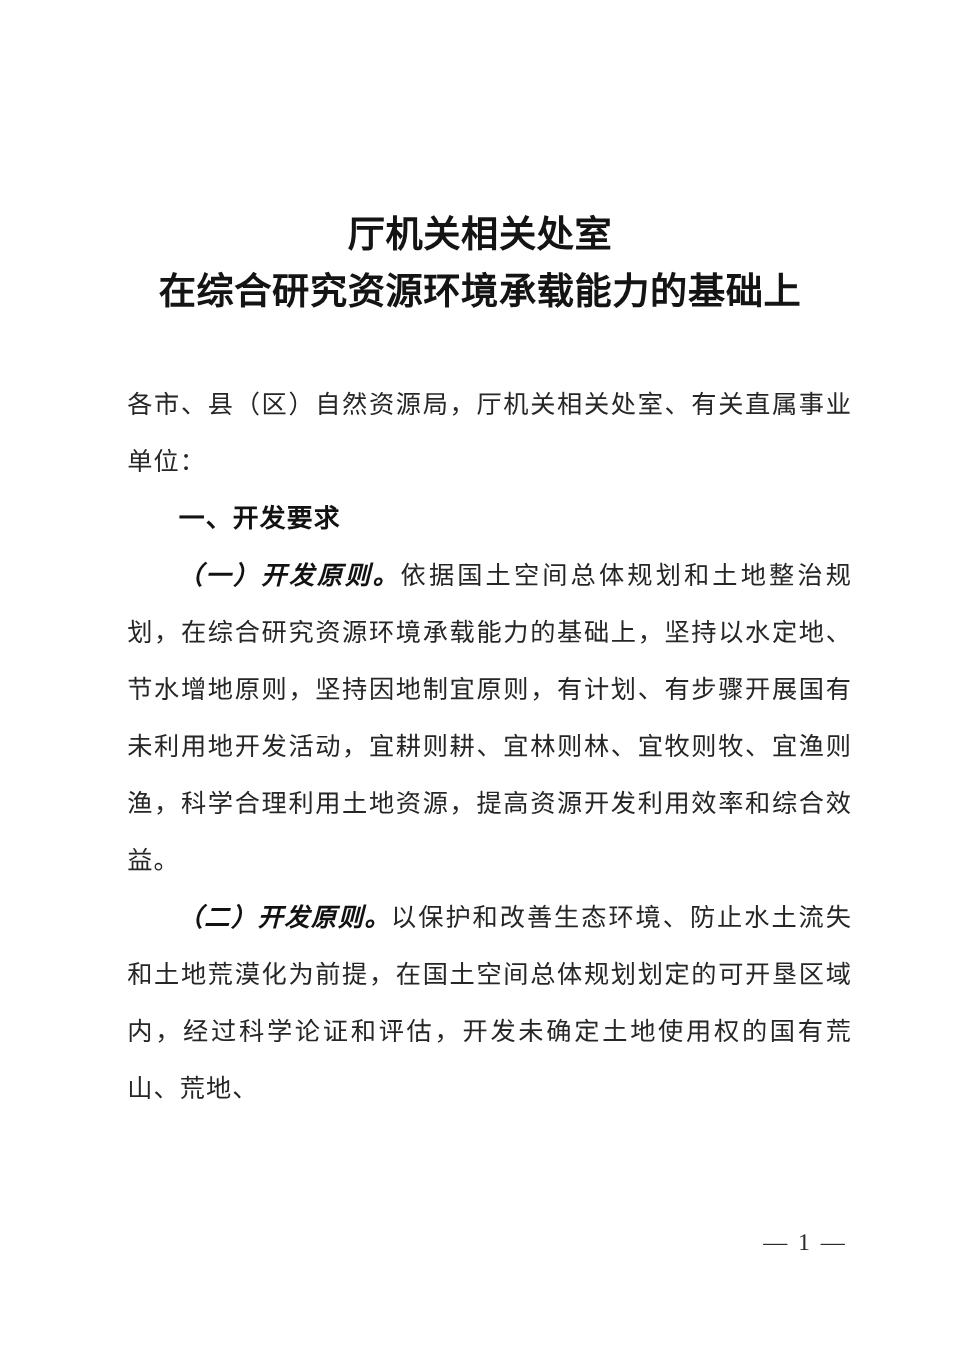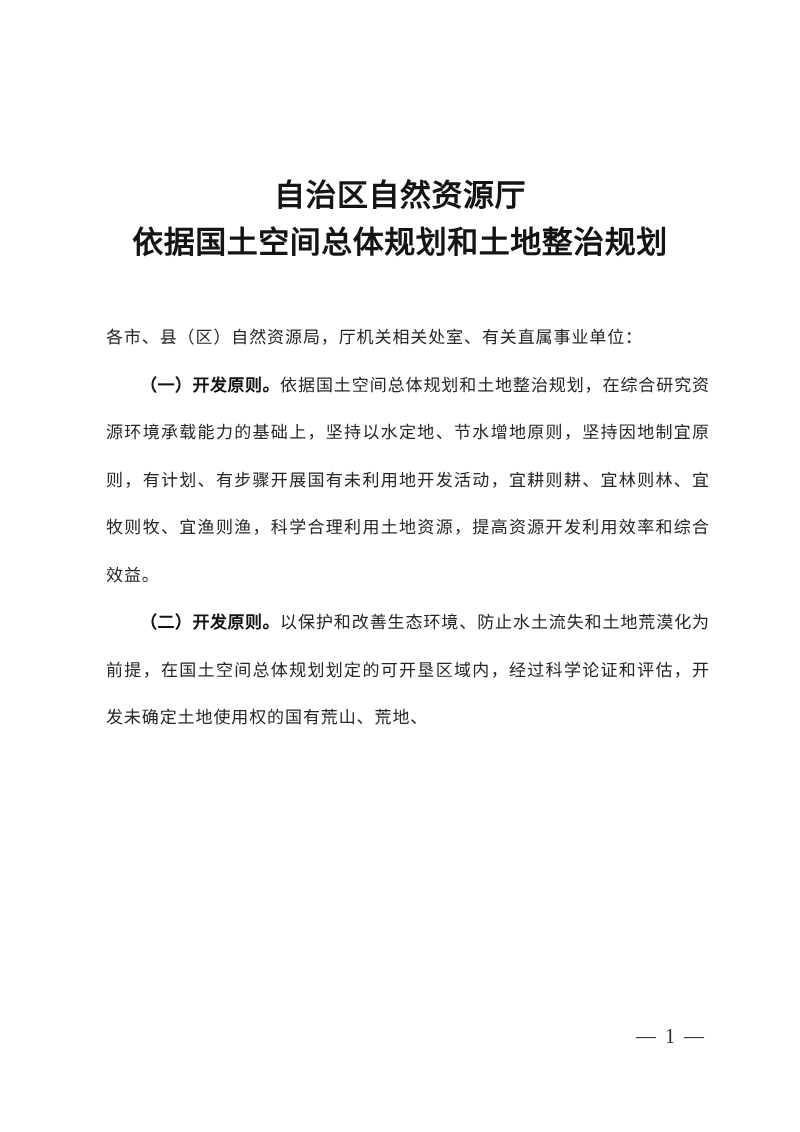--- a/index.html
+++ b/index.html
@@ -46,21 +46,21 @@
   
   .body-block {
     position: absolute;
     left: 106px;
     top: 314px;
     width: 604px;
   }
 
   .para {
     margin: 0;
-    font-size: 17px;
+    font-size: 21px;
     line-height: 47.5px;
     text-align: justify;
     text-justify: inter-character;
     color: #262626;
     letter-spacing: 0.9px;
     font-family: "Liberation Serif", "DejaVu Serif", serif;
   }
   .para.indent {
     text-indent: 2em;
   }
@@ -75,20 +75,21 @@
     line-height: 47.5px;
     letter-spacing: 1px;
     color: #121212;
   }
 
   
   .lead {
     font-weight: 700;
     color: #121212;
     letter-spacing: 0.5px;
+    font-style: italic;
   }
 
   
   .page-number {
     position: absolute;
     right: 94px;
     top: 1024px;
     font-family: "Liberation Serif", "DejaVu Serif", serif;
     font-size: 20px;
     line-height: 24px;
@@ -96,29 +97,30 @@
     color: #2b2b2b;
     white-space: nowrap;
   }
 </style>
 </head>
 <body>
 
 <div class="page">
 
   <div class="doc-title">
-    <span class="title-line">自治区自然资源厅</span>
-    <span class="title-line">依据国土空间总体规划和土地整治规划</span>
+    <span class="title-line">厅机关相关处室</span>
+    <span class="title-line">在综合研究资源环境承载能力的基础上</span>
   </div>
 
   <div class="body-block">
 
     <p class="para">各市、县（区）自然资源局，厅机关相关处室、有关直属事业单位：</p>
 
 
+    <p class="sec-heading">一、开发要求</p>
 
     <p class="para indent"><span class="lead">（一）开发原则。</span><span>依据国土空间总体规划和土地整治规划，在综合研究资源环境承载能力的基础上，坚持以水定地、节水增地原则，坚持因地制宜原则，有计划、有步骤开展国有未利用地开发活动，宜耕则耕、宜林则林、宜牧则牧、宜渔则渔，科学合理利用土地资源，提高资源开发利用效率和综合效益。</span></p>
 
     <p class="para indent"><span class="lead">（二）开发原则。</span><span>以保护和改善生态环境、防止水土流失和土地荒漠化为前提，在国土空间总体规划划定的可开垦区域内，经过科学论证和评估，开发未确定土地使用权的国有荒山、荒地、</span></p>
 
   </div>
 
   <div class="page-number">— 1 —</div>
 
 </div>

